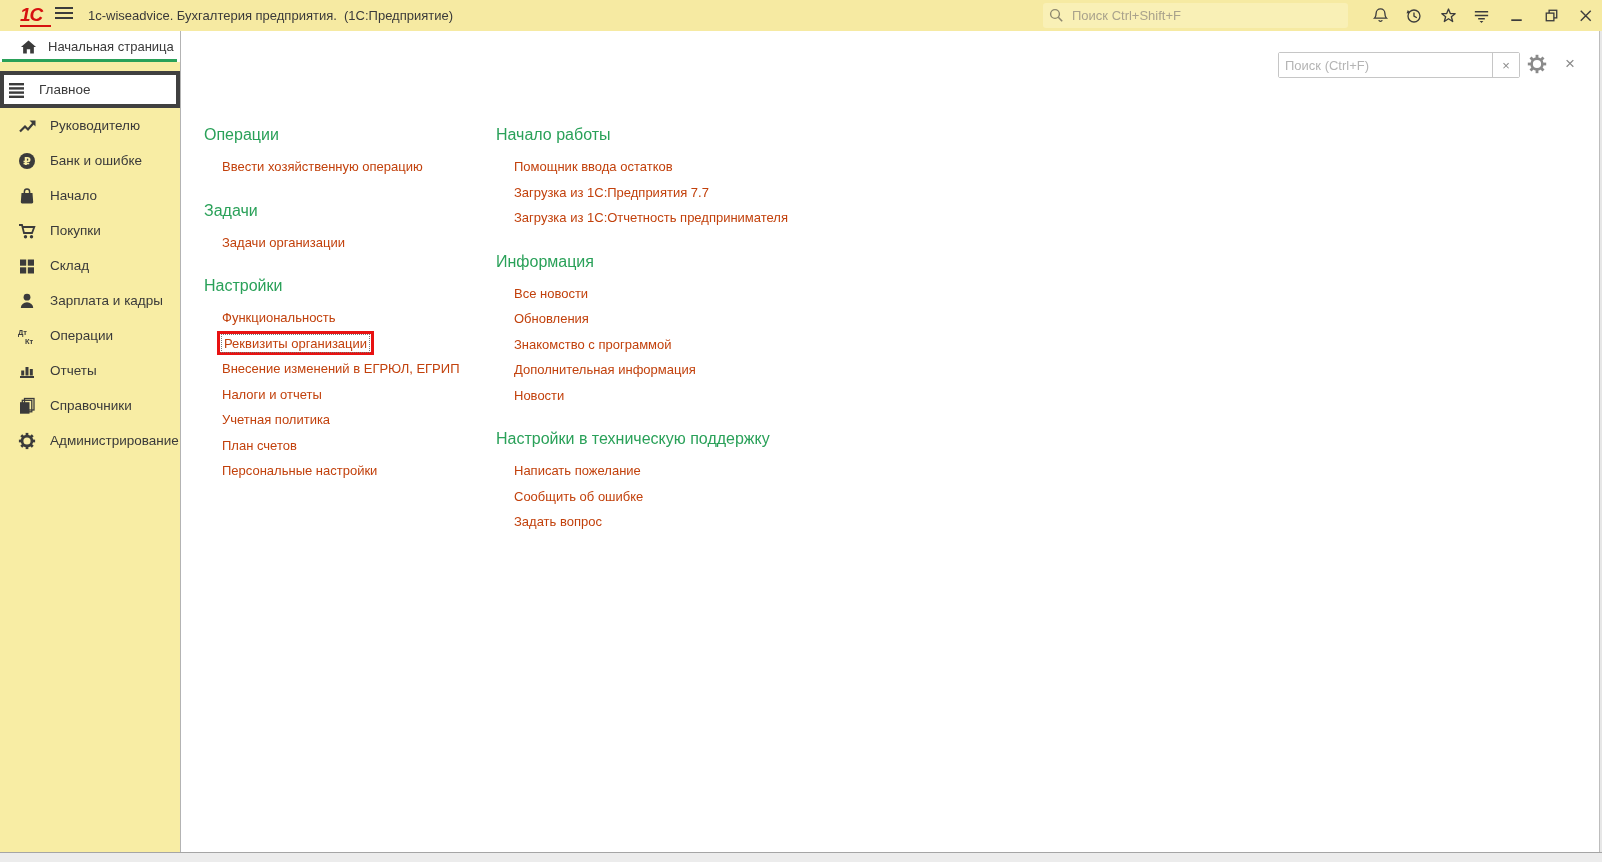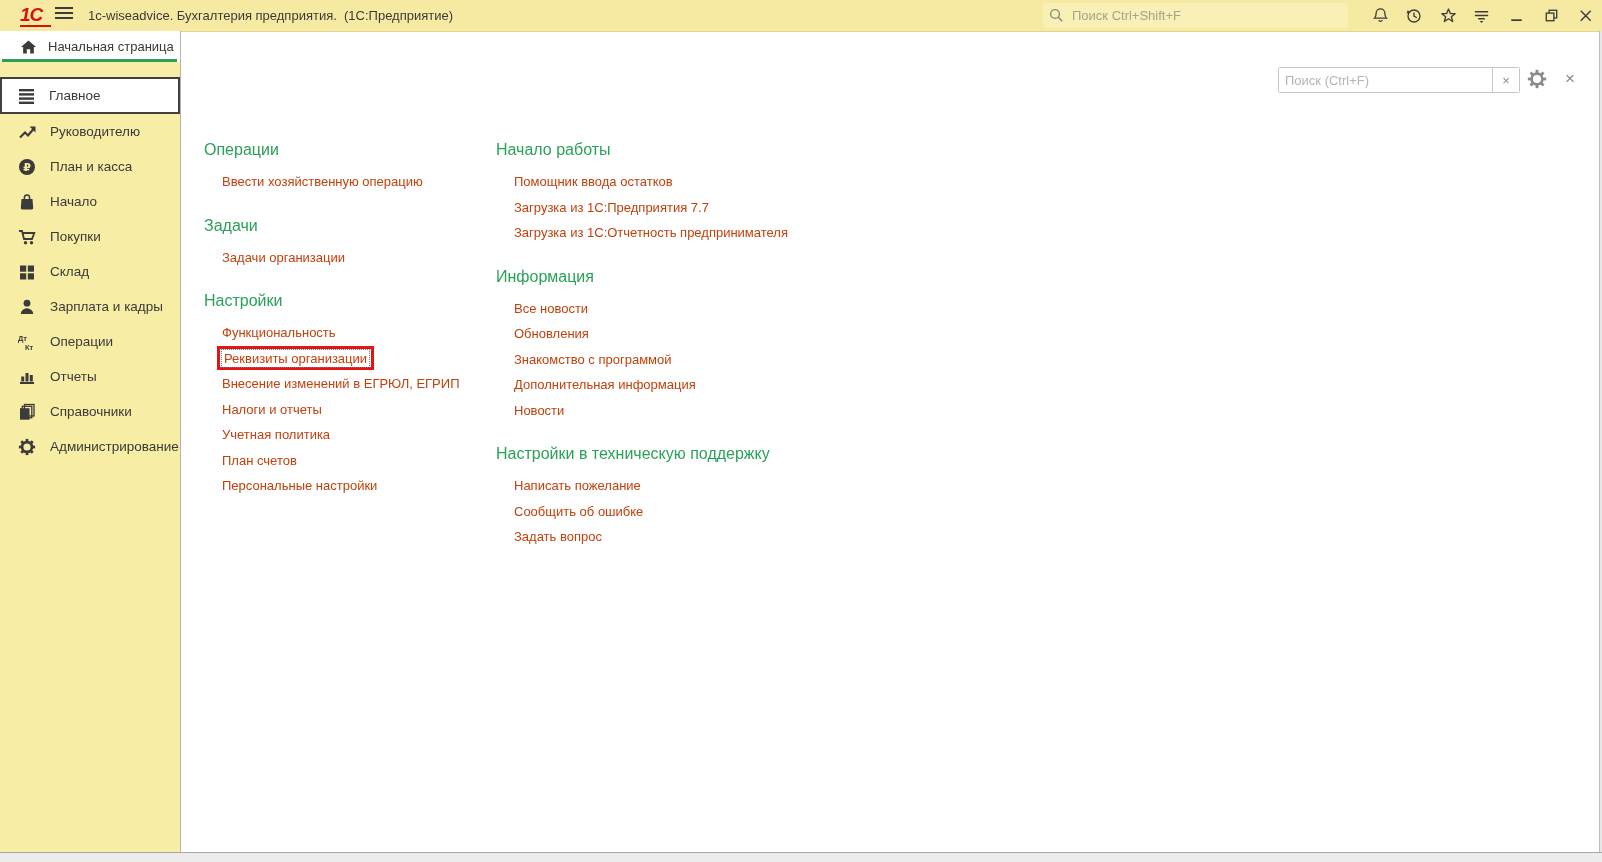--- a/index.html
+++ b/index.html
@@ -18,25 +18,25 @@
   .tb-search input::placeholder{color:#a9a28c;}
   .tb-ico{position:absolute;top:6px;width:19px;height:19px;cursor:pointer;}
 
   
   .leftcol{position:absolute;left:0;top:31px;width:181px;bottom:9px;background:#f8eda4;border-right:1px solid #b3b3b3;box-sizing:border-box;}
   .tabrow{position:relative;height:31px;background:#ffffff;display:flex;align-items:center;padding-left:20px;gap:11px;cursor:pointer;}
   .tabrow .tab-label{font-size:13px;color:#3a3a3a;}
   .tab-underline{position:absolute;left:2px;right:3px;bottom:0;height:3px;background:#2aa159;}
   .side-item{height:35px;display:flex;align-items:center;padding-left:17px;gap:13px;cursor:pointer;}
   .side-item .s-label{font-size:13.5px;color:#3a3a3a;}
-  .side-item.selected{background:#ffffff;border:2px solid #404040;height:37px;box-sizing:border-box;padding-left:14px;margin-top:15px;}
+  .side-item.selected{background:#ffffff;border:4px solid #404040;height:37px;box-sizing:border-box;padding-left:2px;margin-top:9px;}
   .s-ico{width:20px;height:20px;display:inline-flex;align-items:center;justify-content:center;flex:0 0 20px;}
 
   
-  .content{position:absolute;left:181px;top:31px;right:0;bottom:9px;background:#ffffff;margin-top:15px;}
+  .content{position:absolute;left:181px;top:31px;right:0;bottom:9px;background:#ffffff;}
   .panel-search{position:absolute;top:21px;right:82px;width:242px;height:26px;border:1px solid #c6c6c6;border-radius:2px;display:flex;box-sizing:border-box;background:#fff;}
   .panel-search input{flex:1;border:none;outline:none;font-size:13px;color:#555;padding:0 6px;font-family:inherit;min-width:0;}
   .panel-search input::placeholder{color:#b4b4b4;}
   .ps-clear{width:26px;border-left:1px solid #c6c6c6;display:flex;align-items:center;justify-content:center;color:#8a8a8a;font-size:13px;cursor:pointer;background:#fff;}
   .panel-ico{position:absolute;top:23px;width:20px;height:20px;cursor:pointer;color:#8a8a8a;}
   .panel-gear{right:55px;}
   .panel-close{right:22px;font-size:17px;line-height:20px;text-align:center;}
 
   .col{position:absolute;top:93px;}
   .col-left{left:23px;width:285px;}
@@ -155,21 +155,21 @@
       <span class="s-label">Руководителю</span>
     </div>
 
     <div class="side-item">
       <span class="s-ico">
         <svg width="18" height="18" viewBox="0 0 18 18">
             <circle cx="9" cy="9" r="8" fill="#3b3b3b"></circle>
             <text x="9" y="13" text-anchor="middle" font-size="11" font-weight="bold" fill="#f8eda4" font-family="inherit">₽</text>
           </svg>
       </span>
-      <span class="s-label">План и касса</span>
+      <span class="s-label">Банк и ошибке</span>
     </div>
 
     <div class="side-item">
       <span class="s-ico">
         <svg width="18" height="18" viewBox="0 0 18 18">
             <path d="M3.5 6 h11 l.7 9 a1.3 1.3 0 0 1 -1.3 1.4 H4.1 a1.3 1.3 0 0 1 -1.3 -1.4 z" fill="#3b3b3b"></path>
             <path d="M6.4 6.5 V4.6 a2.6 2.6 0 0 1 5.2 0 V6.5" fill="none" stroke="#3b3b3b" stroke-width="1.5"></path>
           </svg>
       </span>
       <span class="s-label">Начало</span>

